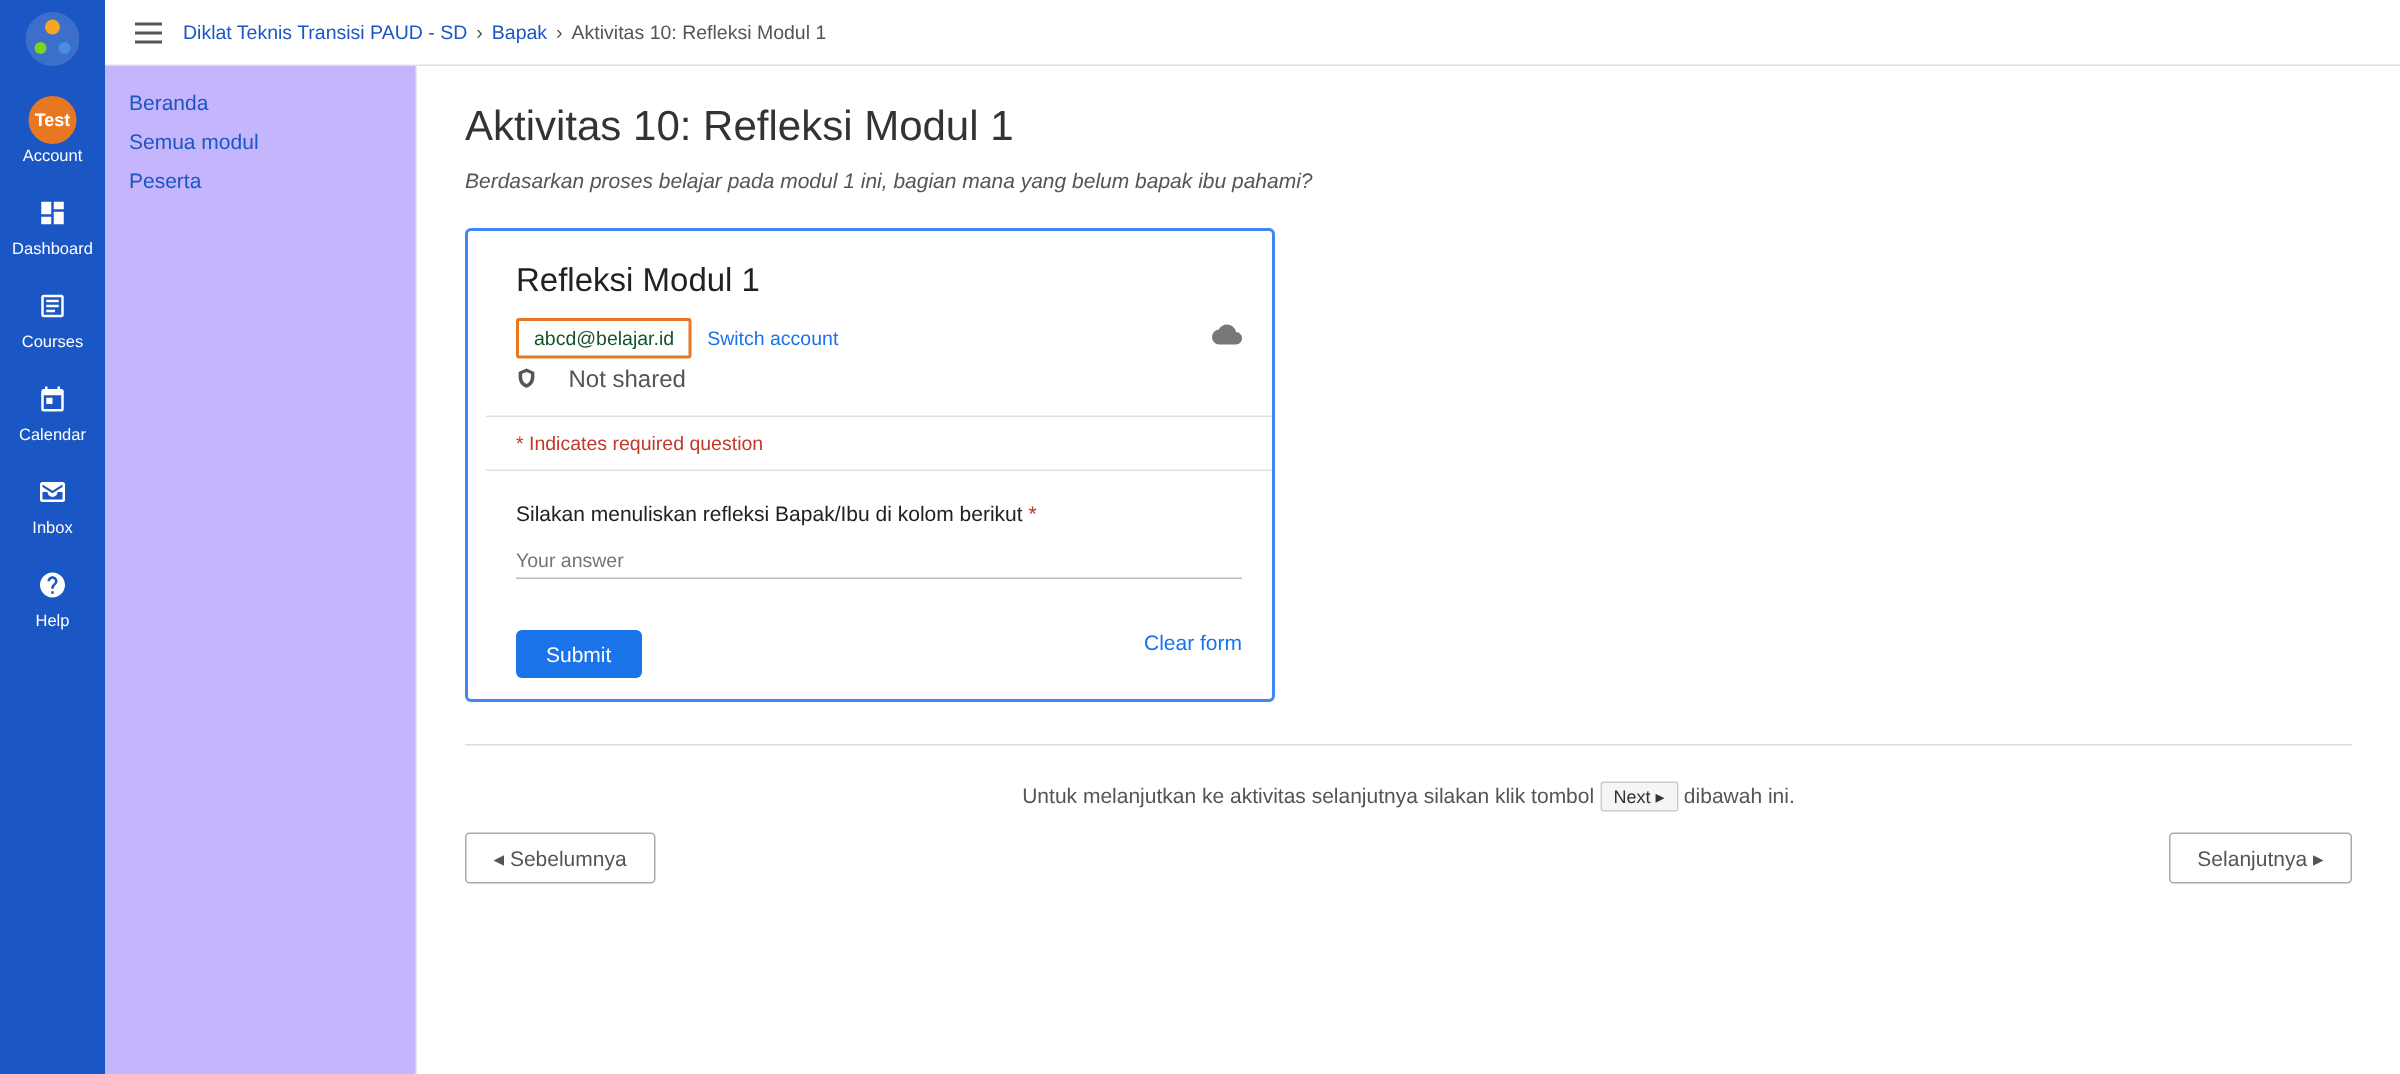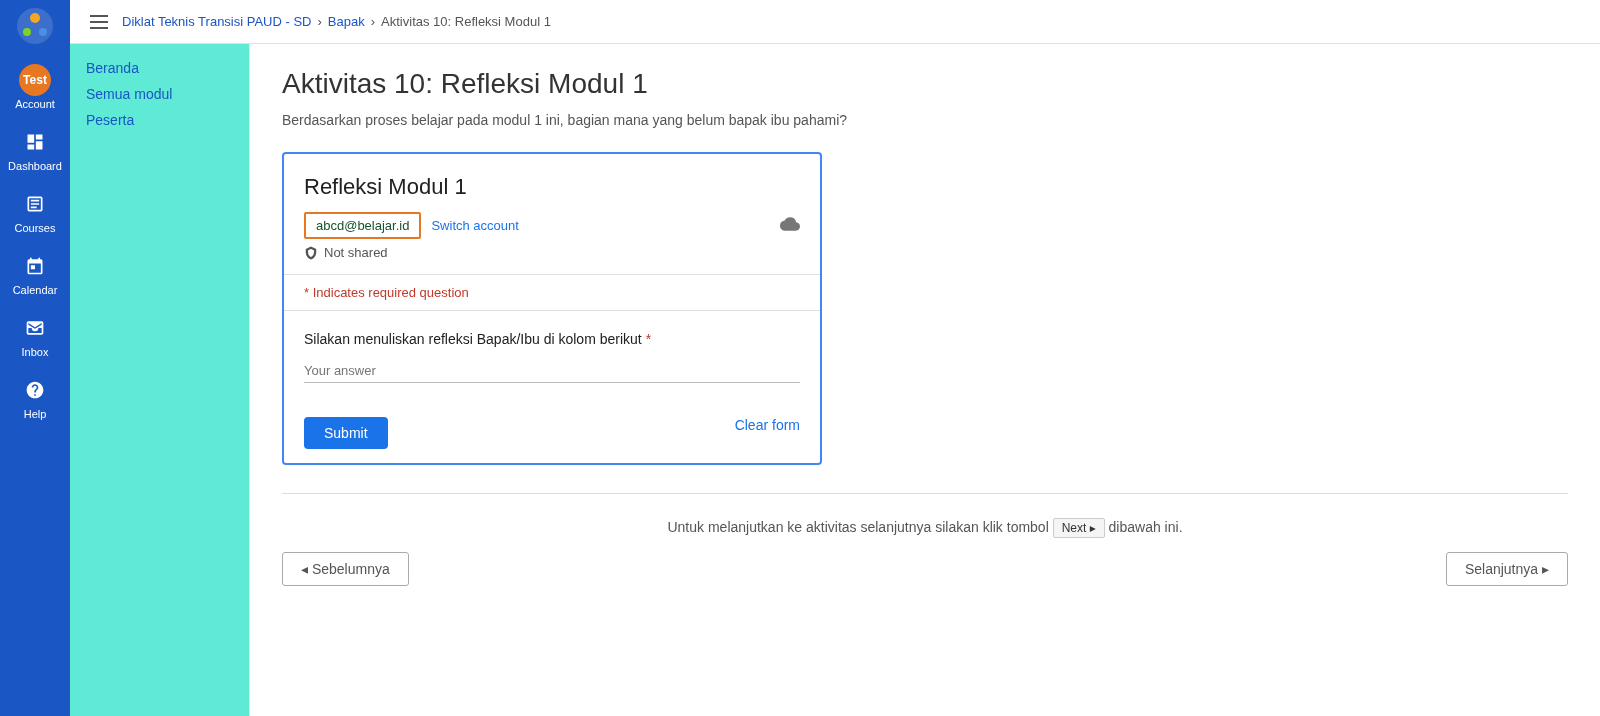--- a/index.html
+++ b/index.html
@@ -94,24 +94,24 @@
 
     
     .content-area {
       display: flex;
       flex: 1;
       overflow: hidden;
     }
 
     
     .left-nav {
-      width: 180px;
+      width: 208px;
       padding: 16px 16px;
       border-right: 1px solid #e8e8e8;
-      background: #5eead4;
+      background: #c4b5fd;
       flex-shrink: 0;
     }
     .left-nav a {
       display: block;
       color: #1a56c4;
       text-decoration: none;
       font-size: 14px;
       margin-bottom: 10px;
       cursor: pointer;
     }
@@ -125,20 +125,21 @@
     .page-title {
       font-size: 28px;
       font-weight: 400;
       color: #333;
       margin-bottom: 12px;
     }
     .page-subtitle {
       font-size: 14px;
       color: #555;
       margin-bottom: 24px;
+      font-style: italic;
     }
 
     
     .divider {
       border: none;
       border-top: 1px solid #ddd;
       margin: 0 0 24px 0;
     }
 
     
@@ -146,20 +147,21 @@
       border: 2px solid #4285f4;
       border-radius: 4px;
       width: 540px;
       position: relative;
       background: #fff;
       overflow: hidden;
     }
     .form-scroll-area {
       max-height: 370px;
       overflow-y: auto;
+      margin-left: 12px;
     }
     .form-scroll-area::-webkit-scrollbar { width: 10px; }
     .form-scroll-area::-webkit-scrollbar-track { background: #f0f0f0; }
     .form-scroll-area::-webkit-scrollbar-thumb { background: #aaa; border-radius: 4px; }
 
     .form-header {
       padding: 20px 20px 14px 20px;
       border-bottom: 1px solid #e0e0e0;
     }
     .form-title {
@@ -186,23 +188,23 @@
       font-size: 13px;
       cursor: pointer;
       text-decoration: none;
     }
     .cloud-icon {
       margin-left: auto;
       color: #777;
     }
     .not-shared-row {
       display: flex;
-      align-items: flex-end;
-      gap: 6px;
-      font-size: 13px;
+      align-items: flex-start;
+      gap: 21px;
+      font-size: 16px;
       color: #555;
     }
     .required-note {
       padding: 10px 20px;
       font-size: 13px;
       color: #c0392b;
       border-bottom: 1px solid #e0e0e0;
     }
     .required-note span { color: #c0392b; }
 

